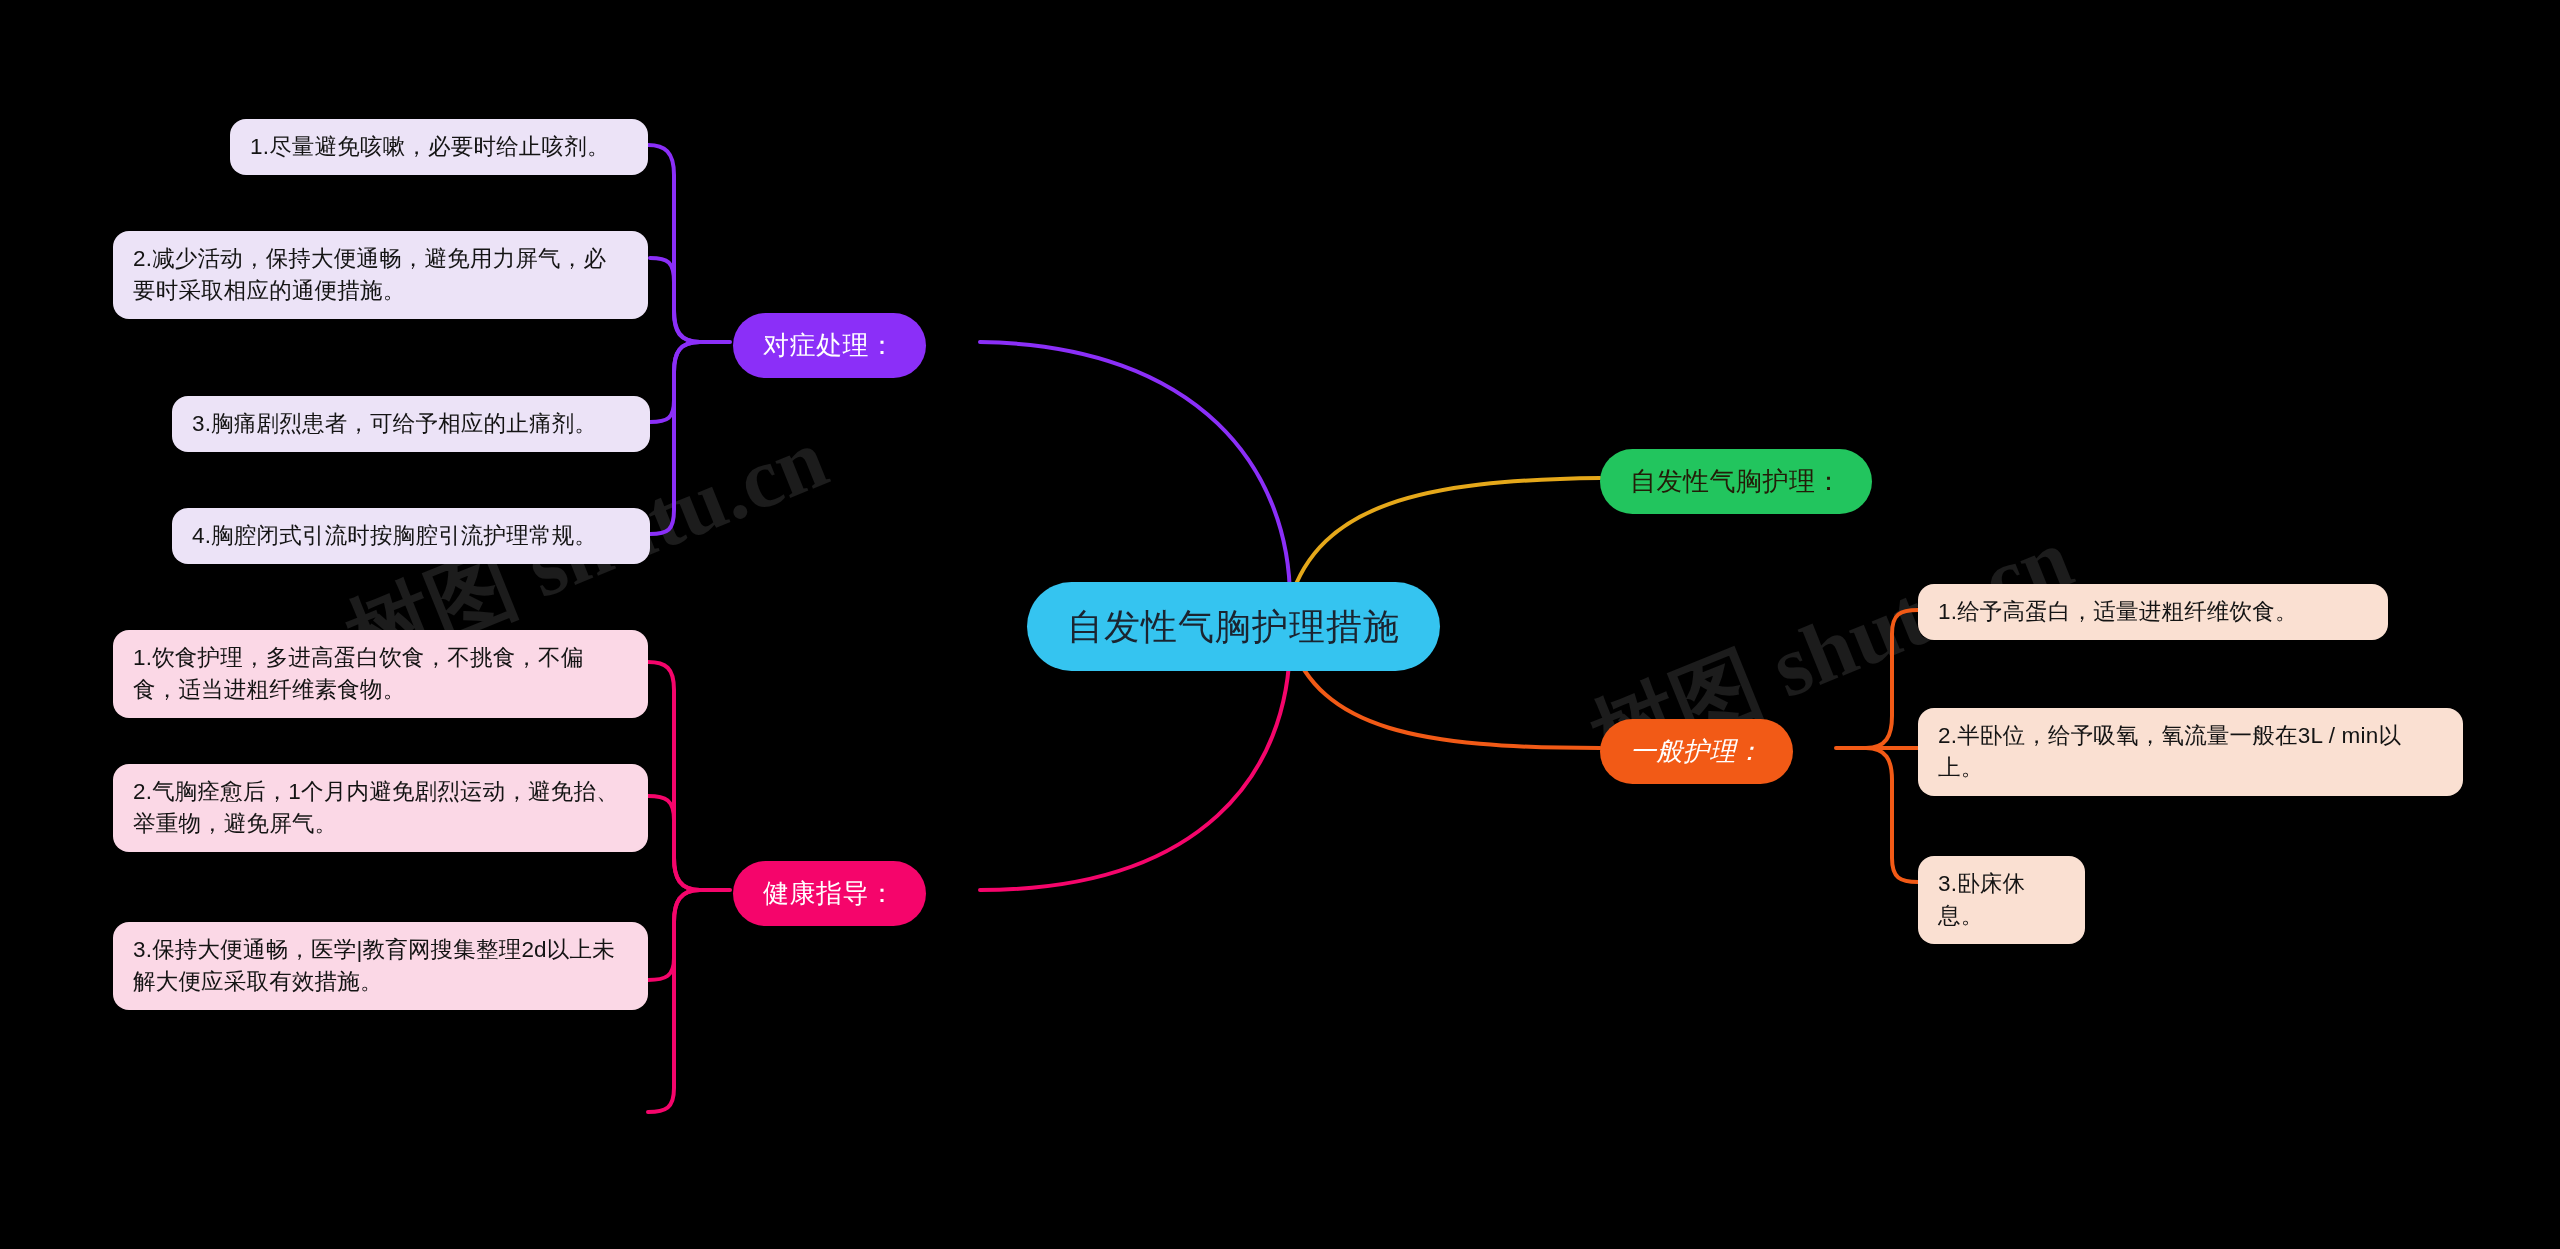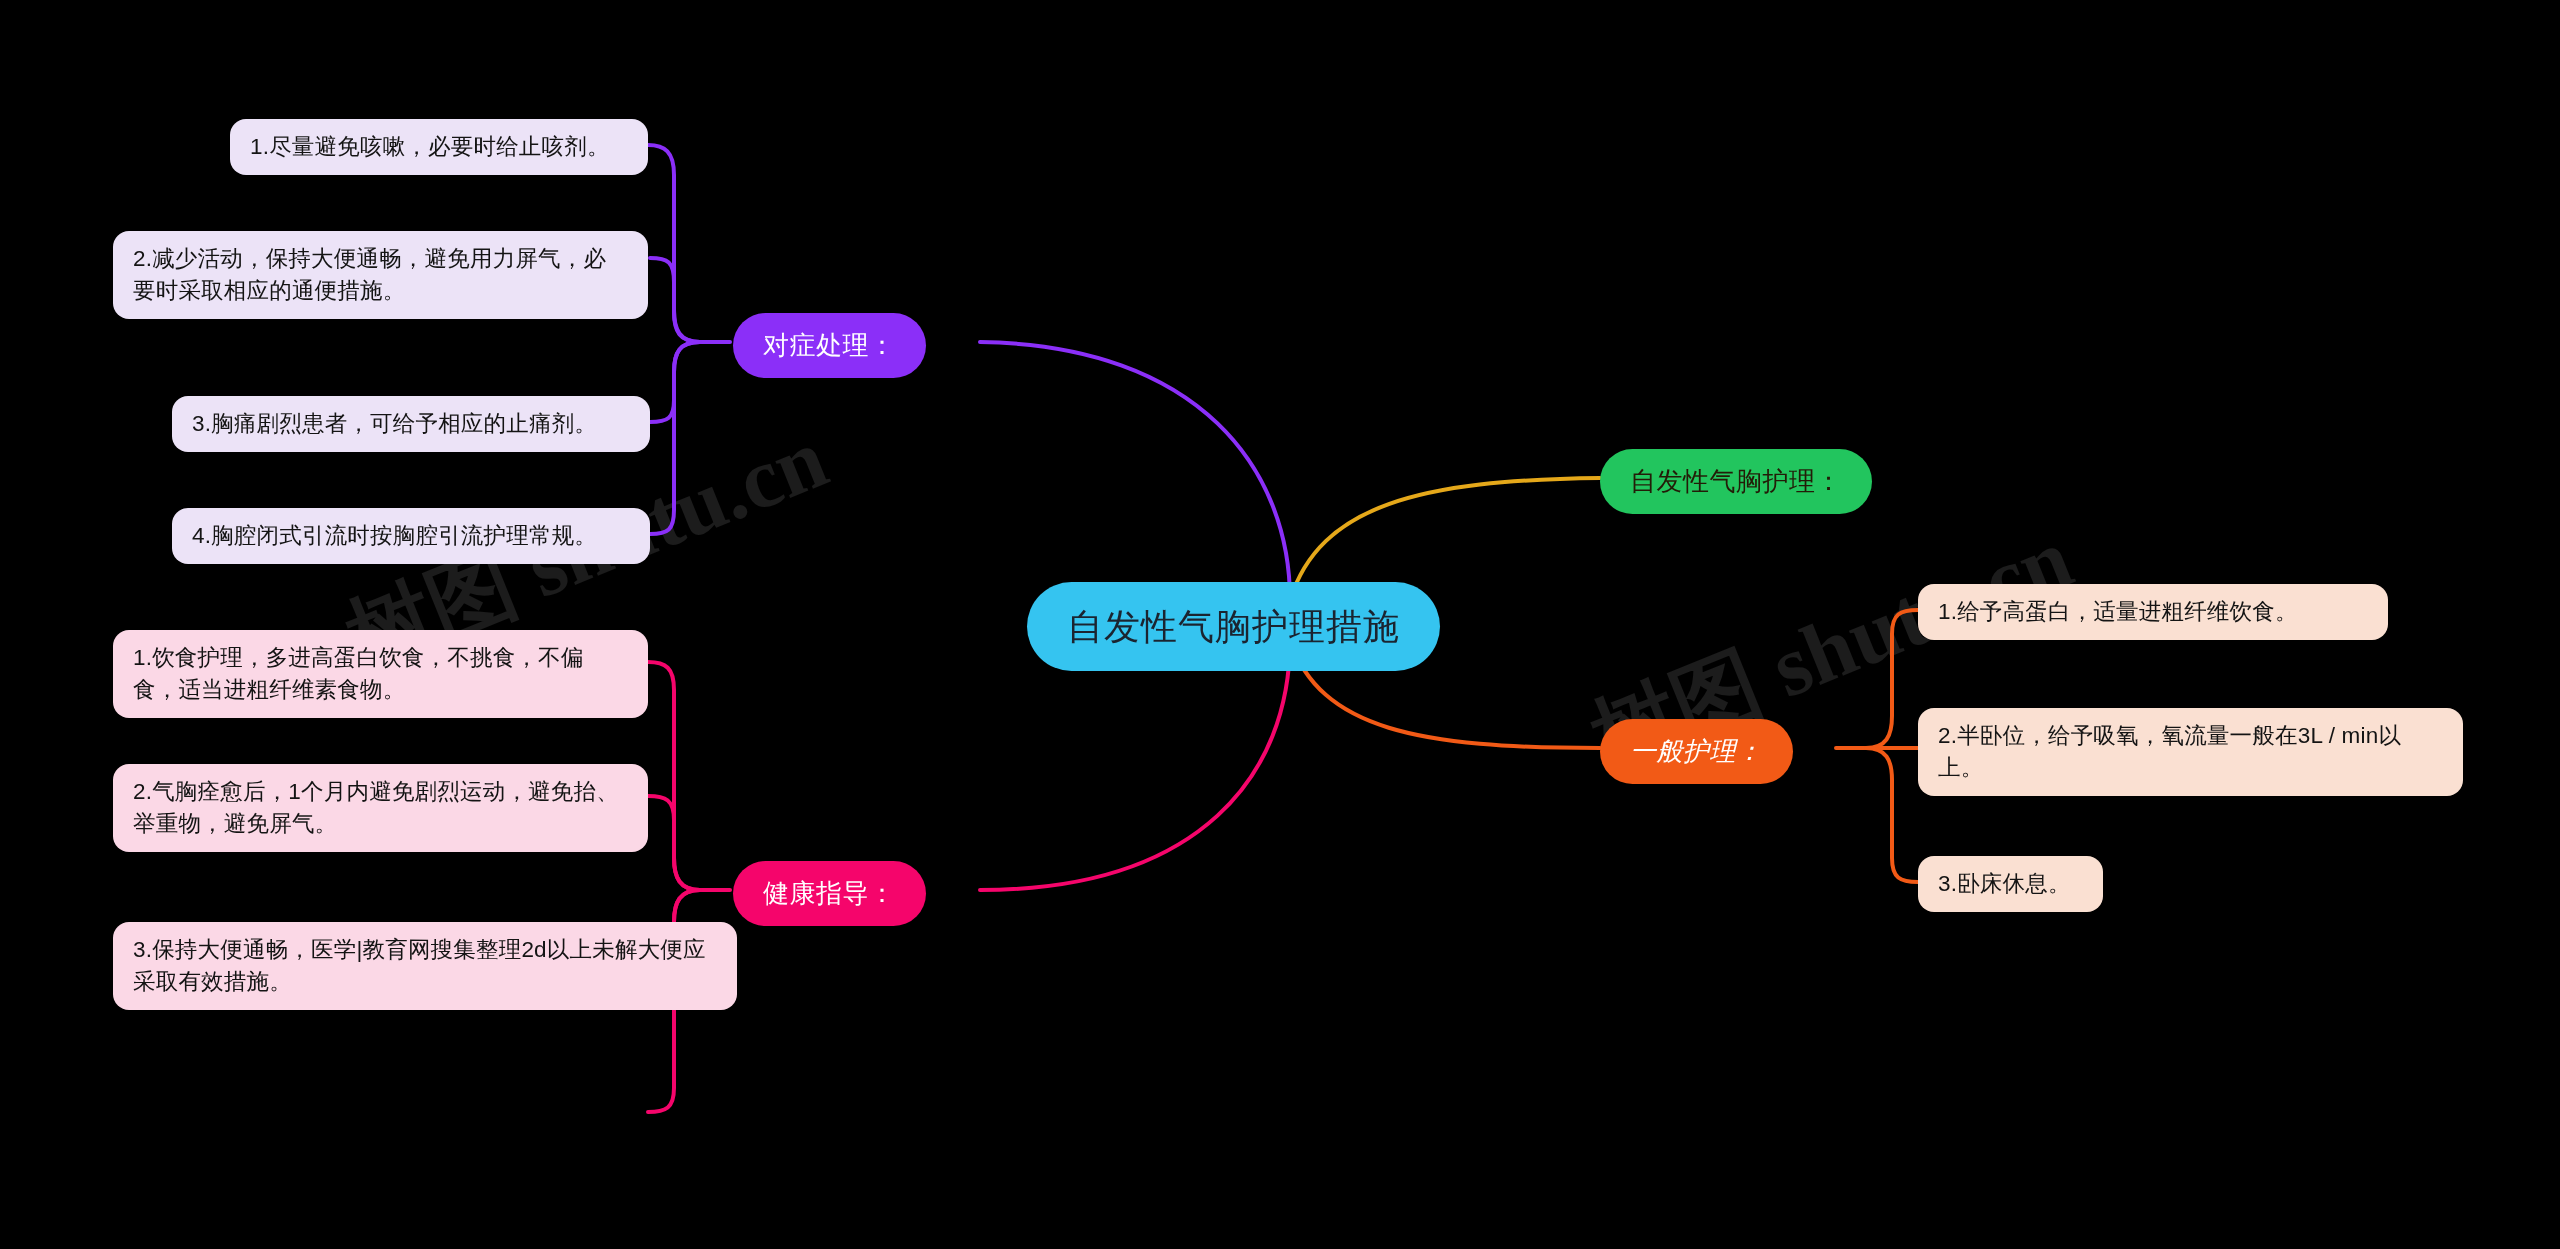--- a/index.html
+++ b/index.html
@@ -155,27 +155,27 @@
   <div class="node leaf lavender" style="left:172px; top:508px; width:478px;">
     <span class="txt">4.胸腔闭式引流时按胸腔引流护理常规。</span>
   </div>
 
   <div class="node leaf rose" style="left:113px; top:630px; width:535px;">
     <span class="txt">1.饮食护理，多进高蛋白饮食，不挑食，不偏食，适当进粗纤维素食物。</span>
   </div>
   <div class="node leaf rose" style="left:113px; top:764px; width:535px;">
     <span class="txt">2.气胸痊愈后，1个月内避免剧烈运动，避免抬、举重物，避免屏气。</span>
   </div>
-  <div class="node leaf rose" style="left:113px; top:922px; width:624px;">
+  <div class="node leaf rose" style="left:113px; top:922px; width:535px;">
     <span class="txt">3.保持大便通畅，医学|教育网搜集整理2d以上未解大便应采取有效措施。</span>
   </div>
 
   <div class="node leaf peach" style="left:1918px; top:584px; width:470px;">
     <span class="txt">1.给予高蛋白，适量进粗纤维饮食。</span>
   </div>
   <div class="node leaf peach" style="left:1918px; top:708px; width:545px;">
     <span class="txt">2.半卧位，给予吸氧，氧流量一般在3L / min以上。</span>
   </div>
-  <div class="node leaf peach" style="left:1918px; top:856px; width:185px;">
+  <div class="node leaf peach" style="left:1918px; top:856px; width:167px;">
     <span class="txt">3.卧床休息。</span>
   </div>
 
 </div>
 
 </body></html>

